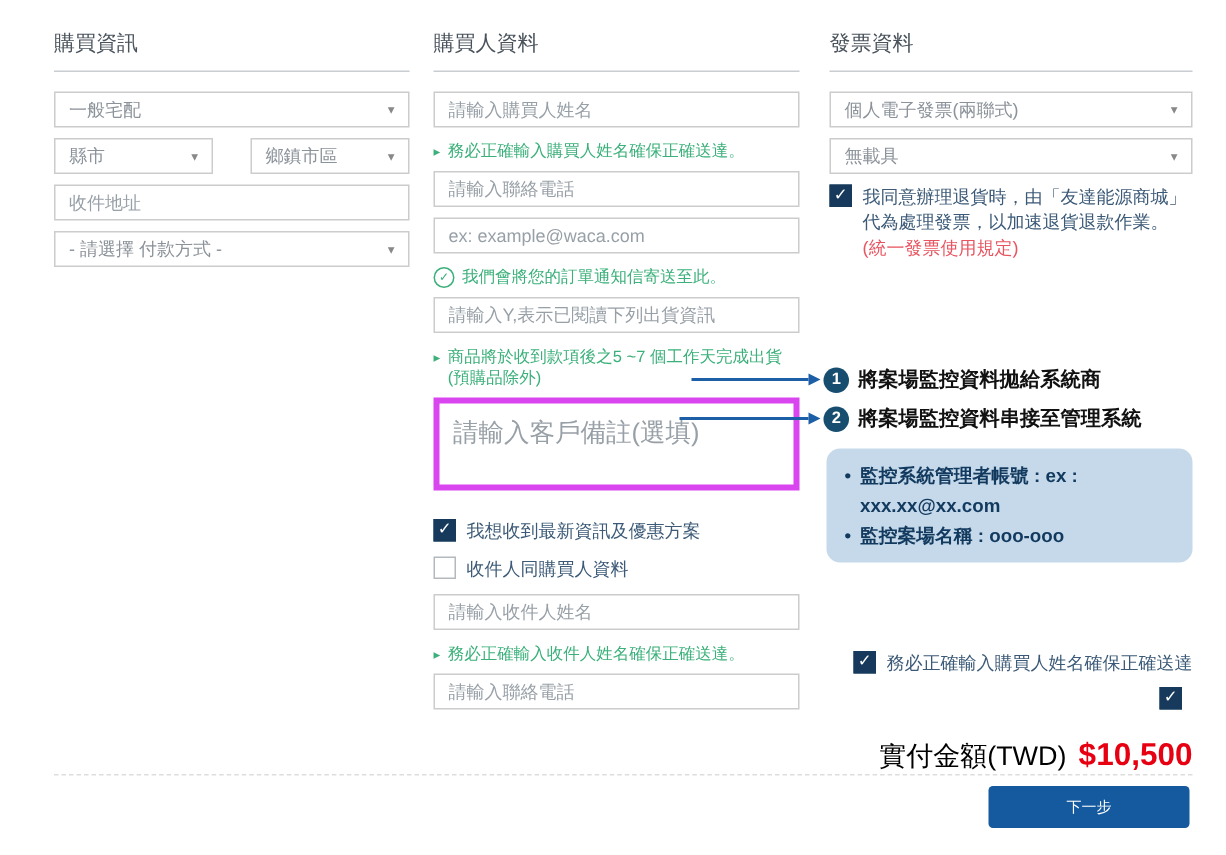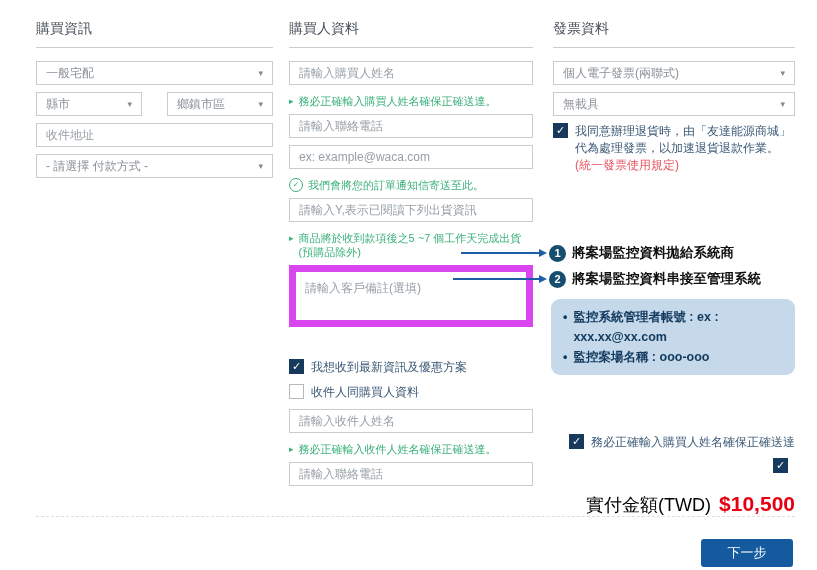--- a/index.html
+++ b/index.html
@@ -10,22 +10,22 @@
   .col2{left:289px;width:244px;}
   .col3{left:553px;width:242px;}
   .section-title{font-size:14px;font-weight:normal;color:#4a535c;margin:0 0 13px;
                  padding:6px 0 9px;border-bottom:1px solid #c9ccd0;}
   .field,.tfield{box-sizing:border-box;width:100%;height:24px;border:1px solid #cccccc;
           background:#fff;font-size:12px;color:#8b9299;margin:0 0 7px;}
   .select{display:flex;align-items:center;justify-content:space-between;padding:0 9px;cursor:pointer;}
   .caret{font-size:9px;color:#888;}
   input.tfield{padding:0 9px;color:#555;}
   input.tfield::placeholder,textarea.tarea::placeholder{color:#98a0a7;opacity:1;}
-  textarea.tarea{box-sizing:border-box;width:100%;height:62px;border:7px solid #d946ef;
-          resize:none;font-family:inherit;font-size:12px;padding:8px 9px;color:#555;margin:0 0 28px;}
+  textarea.tarea{box-sizing:border-box;width:100%;height:62px;border:4px solid #d946ef;
+          resize:none;font-family:inherit;font-size:17px;padding:8px 9px;color:#555;margin:0 0 14px;}
   .row2{display:flex;gap:25px;}
   .row2 .select{flex:1;}
   .note{display:flex;align-items:flex-start;font-size:11px;line-height:14px;
         color:#3bb07a;margin:2px 0 6px;}
   .note .nb{margin-right:5px;font-size:9px;line-height:14px;}
   .note .cc{flex:none;width:12px;height:12px;border:1px solid #3bb07a;border-radius:50%;
         display:inline-flex;align-items:center;justify-content:center;font-size:8px;margin:0 5px 0 0;}
   .cb-row{display:flex;align-items:flex-start;font-size:12px;color:#3c5a77;margin:0 0 8px;
         line-height:17px;cursor:pointer;}
   .cb{flex:none;width:15px;height:15px;box-sizing:border-box;border:1px solid #b4b9bd;background:#fff;
@@ -46,22 +46,22 @@
         font-size:12.5px;font-weight:bold;line-height:20px;}
   .info-box .line{display:flex;}
   .info-box .dot{margin-right:6px;}
   
   .footer-right{position:absolute;right:22px;top:434px;display:flex;flex-direction:column;align-items:flex-end;}
   .footer-right .cb-row{margin:0 0 7px;}
   .total-row{margin-top:12px;display:flex;align-items:baseline;}
   .total-label{font-size:18px;color:#000000;margin-right:8px;}
   .total-amount{font-size:21px;font-weight:bold;color:#e60012;}
   .divider{position:absolute;left:36px;right:22px;top:516px;border-top:1px dashed #ddd;}
-  .next-btn{position:absolute;right:24px;top:524px;width:92px;height:28px;background:#15599e;
-        color:#fff;border:none;border-radius:3px;font-size:13px;font-family:inherit;cursor:pointer;margin-top:15px;}
+  .next-btn{position:absolute;right:24px;top:524px;width:134px;height:28px;background:#15599e;
+        color:#fff;border:none;border-radius:3px;font-size:10px;font-family:inherit;cursor:pointer;}
 </style>
 </head>
 <body>
 
 <div class="page">
 
   <div class="col col1">
     <h2 class="section-title">購買資訊</h2>
     <div class="field select">
       <span>一般宅配</span>

